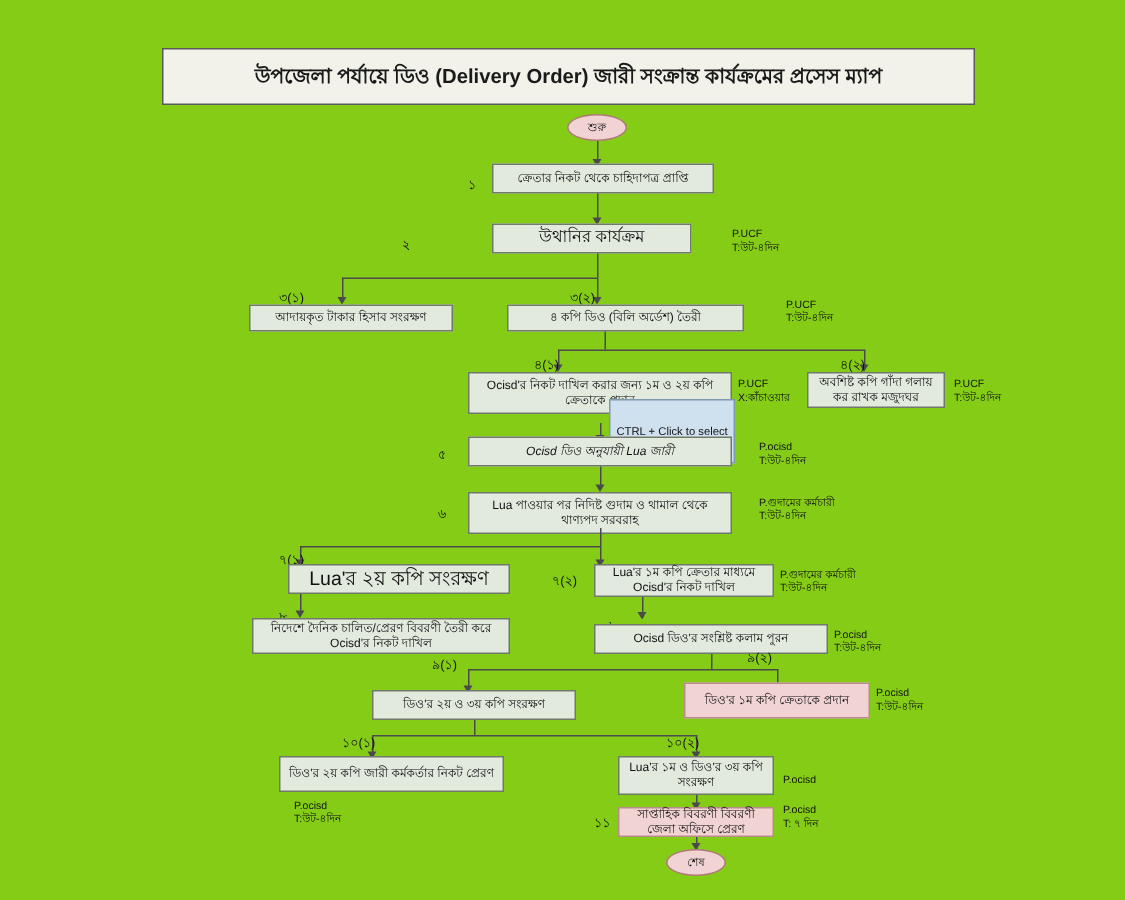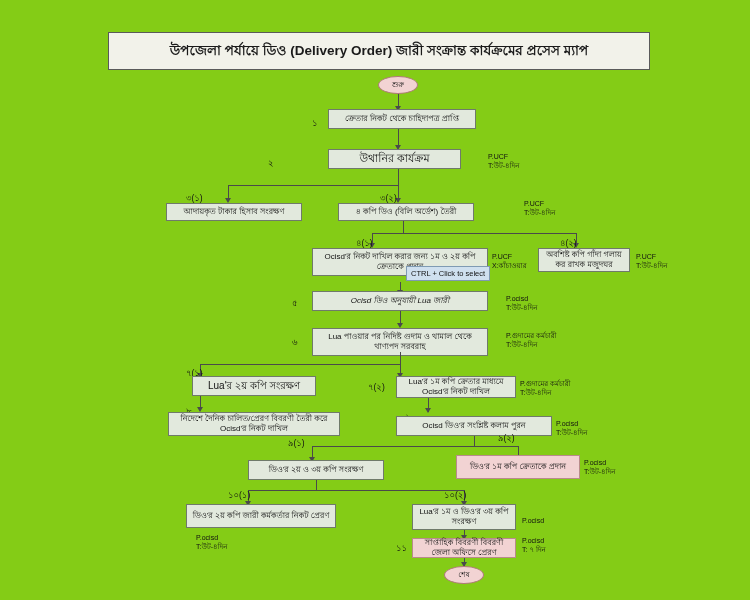--- a/index.html
+++ b/index.html
@@ -92,21 +92,21 @@
     border-left: 3px solid transparent;
     border-right: 3px solid transparent;
     border-top: 5px solid #4a4a4a;
   }
   .tooltip {
     position: absolute;
     background: #cfe0ef;
     border: 1px solid #7f9ab3;
     font-size: 7.5px;
     color: #111;
-    padding: 2px 4px;
+    padding: 16px 4px;
     white-space: nowrap;
   }
 </style>
 </head>
 <body>
 
 <div id="canvas">
 
   <div class="title-box">উপজেলা পর্যায়ে ডিও (Delivery Order) জারী সংক্রান্ত কার্যক্রমের প্রসেস ম্যাপ</div>
 
@@ -133,21 +133,21 @@
   <div class="line v" style="left:228px; top:185px; height:16px;"></div>
   <div class="arrow down" style="left:225px; top:198px;"></div>
 
   <div class="line v" style="left:398px; top:185px; height:16px;"></div>
   <div class="arrow down" style="left:395px; top:198px;"></div>
 
   <div class="step" style="left:186px; top:192px;">৩(১)</div>
   <div class="node" style="left:166px; top:203px; width:136px; height:18px;">আদায়কৃত টাকার হিসাব সংরক্ষণ</div>
 
   <div class="step" style="left:380px; top:192px;">৩(২)</div>
-  <div class="node" style="left:338px; top:203px; width:136px; height:18px;">৪ কপি ডিও (বিলি অর্ডেশ) তৈরী</div>
+  <div class="node" style="left:338px; top:203px; width:158px; height:18px;">৪ কপি ডিও (বিলি অর্ডেশ) তৈরী</div>
   <div class="side" style="left:524px; top:199px;">P.UCF</div>
   <div class="side" style="left:524px; top:208px;">T:উট-৪দিন</div>
 
   <div class="line v" style="left:403px; top:221px; height:12px;"></div>
   <div class="line h" style="left:372px; top:233px; width:204px;"></div>
   <div class="line v" style="left:372px; top:233px; height:13px;"></div>
   <div class="arrow down" style="left:369px; top:243px;"></div>
   <div class="line v" style="left:576px; top:233px; height:13px;"></div>
   <div class="arrow down" style="left:573px; top:243px;"></div>
 
@@ -180,21 +180,21 @@
   <div class="side" style="left:506px; top:340px;">T:উট-৪দিন</div>
 
   <div class="line v" style="left:400px; top:352px; height:12px;"></div>
   <div class="line h" style="left:200px; top:364px; width:200px;"></div>
   <div class="line v" style="left:200px; top:364px; height:12px;"></div>
   <div class="arrow down" style="left:197px; top:373px;"></div>
   <div class="line v" style="left:400px; top:364px; height:12px;"></div>
   <div class="arrow down" style="left:397px; top:373px;"></div>
 
   <div class="step" style="left:186px; top:367px;">৭(১)</div>
-  <div class="node" style="left:192px; top:376px; width:124px; height:20px; font-size:10px;">Lua'র ২য় কপি সংরক্ষণ</div>
+  <div class="node" style="left:192px; top:376px; width:148px; height:20px; font-size:13px;">Lua'র ২য় কপি সংরক্ষণ</div>
 
   <div class="step" style="left:368px; top:381px;">৭(২)</div>
   <div class="node" style="left:396px; top:376px; width:120px; height:22px;text-align:center;">Lua'র ১ম কপি ক্রেতার মাধ্যমে Ocisd'র নিকট দাখিল</div>
   <div class="side" style="left:520px; top:379px;">P.গুদামের কর্মচারী</div>
   <div class="side" style="left:520px; top:388px;">T:উট-৪দিন</div>
 
   <div class="line v" style="left:200px; top:396px; height:14px;"></div>
   <div class="arrow down" style="left:197px; top:407px;"></div>
   <div class="step" style="left:186px; top:405px;">৮</div>
   <div class="node" style="left:168px; top:412px; width:172px; height:24px;">নিদেশে দৈনিক চালিত/প্রেরণ বিবরণী তৈরী করে Ocisd'র নিকট দাখিল</div>

